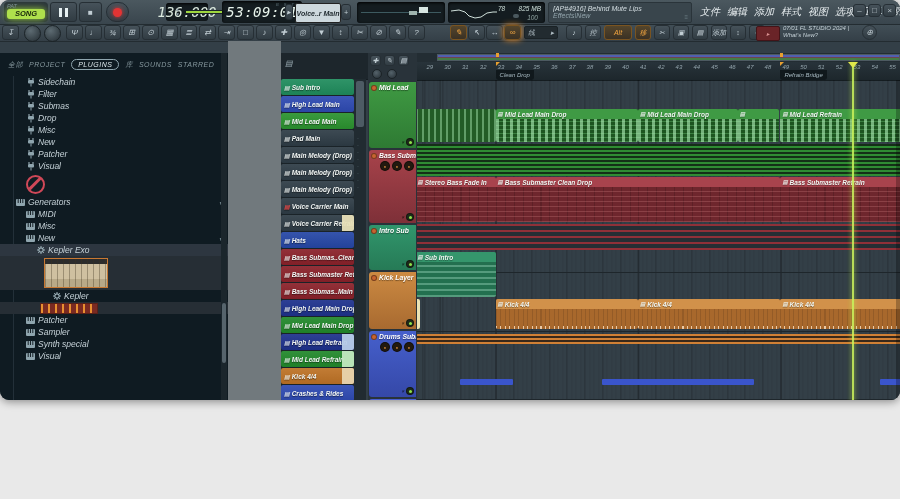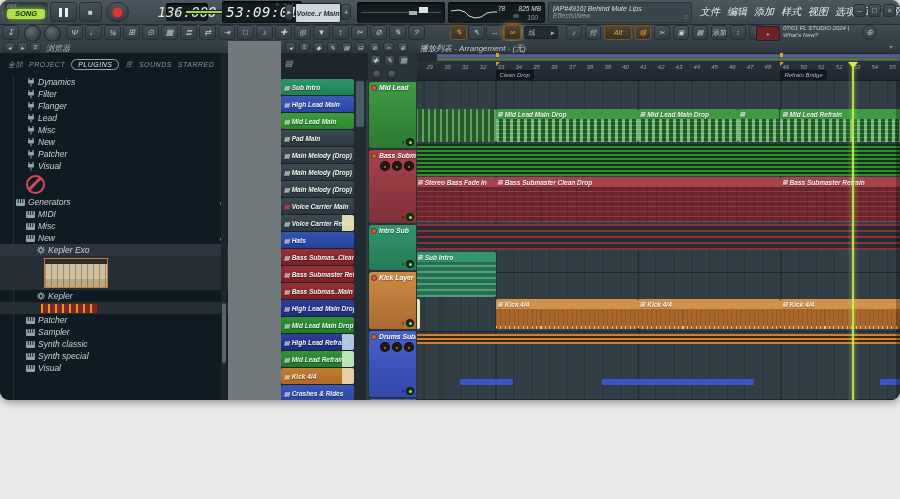--- a/index.html
+++ b/index.html
@@ -282,92 +282,71 @@
           <div class="tbtn icon16" style="left: 749px; width: 16px; font-size: 7px;">♦</div>
         </div>
     <div id="news-flag">▸</div>
     <div id="news-text">
       <div>07/01  FL STUDIO 2024 |</div>
       <div>What's New?</div>
     </div>
     <div id="globe-btn" class="tbtn">⊕</div>
   </div>
 
-  <div id="row3" class="abs">
-    <div id="bnav">
-          <div class="tbtn microbtn" style="left: 4px;">◂</div>
-          <div class="tbtn microbtn" style="left: 17px;">▸</div>
-          <div class="tbtn microbtn" style="left: 30px;">≡</div>
-        </div>
-    <div id="browser-title">浏览器</div>
-    <div id="pl-icons">
-          <div class="tbtn microbtn" style="left: 285px;">◂</div>
-          <div class="tbtn microbtn" style="left: 299px;">≡</div>
-          <div class="tbtn microbtn" style="left: 313px;">◆</div>
-          <div class="tbtn microbtn" style="left: 327px;">✎</div>
-          <div class="tbtn microbtn" style="left: 341px;">▤</div>
-          <div class="tbtn microbtn" style="left: 355px;">⊟</div>
-          <div class="tbtn microbtn" style="left: 369px;">⊘</div>
-          <div class="tbtn microbtn" style="left: 383px;">✂</div>
-          <div class="tbtn microbtn" style="left: 397px;">⊕</div>
-        </div>
-    <div id="playlist-title">播放列表 - Arrangement - (无)</div>
-    <div id="pl-collapse">▾</div>
-  </div>
 
   <div id="browser" class="abs">
     <div id="tabs">
           <div class="tab">全部</div>
           <div class="tab">PROJECT</div>
           <div class="tab active">PLUGINS</div>
           <div class="tab">库</div>
           <div class="tab">SOUNDS</div>
           <div class="tab">STARRED</div>
         </div>
     <div id="tree">
           <div class="guide"></div>
           <div class="trow" style="padding-left: 26px;">
             <span class="tic">
               <svg width="8" height="9" viewBox="0 0 8 9">
                 <path d="M2 0v2M6 0v2" stroke="#8fa5ae" stroke-width="1.2"></path>
                 <rect x="1" y="2" width="6" height="3.5" rx="1" fill="#8fa5ae"></rect>
                 <path d="M4 5.5v3" stroke="#8fa5ae" stroke-width="1"></path>
               </svg>
             </span>
-            <span>Dynamics</span>
+            <span>Sidechain</span>
           </div>
           <div class="trow" style="padding-left: 26px;">
             <span class="tic">
               <svg width="8" height="9" viewBox="0 0 8 9">
                 <path d="M2 0v2M6 0v2" stroke="#8fa5ae" stroke-width="1.2"></path>
                 <rect x="1" y="2" width="6" height="3.5" rx="1" fill="#8fa5ae"></rect>
                 <path d="M4 5.5v3" stroke="#8fa5ae" stroke-width="1"></path>
               </svg>
             </span>
             <span>Filter</span>
           </div>
           <div class="trow" style="padding-left: 26px;">
             <span class="tic">
               <svg width="8" height="9" viewBox="0 0 8 9">
                 <path d="M2 0v2M6 0v2" stroke="#8fa5ae" stroke-width="1.2"></path>
                 <rect x="1" y="2" width="6" height="3.5" rx="1" fill="#8fa5ae"></rect>
                 <path d="M4 5.5v3" stroke="#8fa5ae" stroke-width="1"></path>
               </svg>
             </span>
-            <span>Flanger</span>
+            <span>Submas</span>
           </div>
           <div class="trow" style="padding-left: 26px;">
             <span class="tic">
               <svg width="8" height="9" viewBox="0 0 8 9">
                 <path d="M2 0v2M6 0v2" stroke="#8fa5ae" stroke-width="1.2"></path>
                 <rect x="1" y="2" width="6" height="3.5" rx="1" fill="#8fa5ae"></rect>
                 <path d="M4 5.5v3" stroke="#8fa5ae" stroke-width="1"></path>
               </svg>
             </span>
-            <span>Lead</span>
+            <span>Drop</span>
           </div>
           <div class="trow" style="padding-left: 26px;">
             <span class="tic">
               <svg width="8" height="9" viewBox="0 0 8 9">
                 <path d="M2 0v2M6 0v2" stroke="#8fa5ae" stroke-width="1.2"></path>
                 <rect x="1" y="2" width="6" height="3.5" rx="1" fill="#8fa5ae"></rect>
                 <path d="M4 5.5v3" stroke="#8fa5ae" stroke-width="1"></path>
               </svg>
             </span>
             <span>Misc</span>
@@ -448,21 +427,21 @@
               <svg width="8" height="8" viewBox="0 0 8 8">
                 <circle cx="4" cy="4" r="2.2" fill="none" stroke="#9fb3bb" stroke-width="1.2"></circle>
                 <path d="M4 0v1.5M4 6.5V8M0 4h1.5M6.5 4H8M1.2 1.2l1 1M5.8 5.8l1 1M6.8 1.2l-1 1M2.2 5.8l-1 1" stroke="#9fb3bb" stroke-width="1"></path>
               </svg>
             </span>
             <span>Kepler Exo</span>
           </div>
           <div class="trow" style="height: 34px; background: rgb(38, 46, 53);">
             <div class="thumb-exo"></div>
           </div>
-          <div class="trow" style="padding-left: 36px;">
+          <div class="trow" style="padding-left: 36px; margin-left: 16px;">
             <span class="tic">
               <svg width="8" height="8" viewBox="0 0 8 8">
                 <circle cx="4" cy="4" r="2.2" fill="none" stroke="#9fb3bb" stroke-width="1.2"></circle>
                 <path d="M4 0v1.5M4 6.5V8M0 4h1.5M6.5 4H8M1.2 1.2l1 1M5.8 5.8l1 1M6.8 1.2l-1 1M2.2 5.8l-1 1" stroke="#9fb3bb" stroke-width="1"></path>
               </svg>
             </span>
             <span>Kepler</span>
           </div>
           <div class="trow" style="height: 12px; background: rgb(38, 46, 53);">
             <div class="thumb-kep"></div>
@@ -477,29 +456,20 @@
             <span>Patcher</span>
           </div>
           <div class="trow" style="padding-left: 26px;">
             <span class="tic">
               <svg width="9" height="7" viewBox="0 0 9 7">
                 <rect x="0" y="0" width="9" height="7" rx="1" fill="#8fa5ae"></rect>
                 <path d="M2.2 0v4M4.5 0v4M6.8 0v4" stroke="#1a242a" stroke-width="1"></path>
               </svg>
             </span>
             <span>Sampler</span>
-          </div>
-          <div class="trow" style="padding-left: 26px;">
-            <span class="tic">
-              <svg width="9" height="7" viewBox="0 0 9 7">
-                <rect x="0" y="0" width="9" height="7" rx="1" fill="#8fa5ae"></rect>
-                <path d="M2.2 0v4M4.5 0v4M6.8 0v4" stroke="#1a242a" stroke-width="1"></path>
-              </svg>
-            </span>
-            <span>Synth classic</span>
           </div>
           <div class="trow" style="padding-left: 26px;">
             <span class="tic">
               <svg width="9" height="7" viewBox="0 0 9 7">
                 <rect x="0" y="0" width="9" height="7" rx="1" fill="#8fa5ae"></rect>
                 <path d="M2.2 0v4M4.5 0v4M6.8 0v4" stroke="#1a242a" stroke-width="1"></path>
               </svg>
             </span>
             <span>Synth special</span>
           </div>

